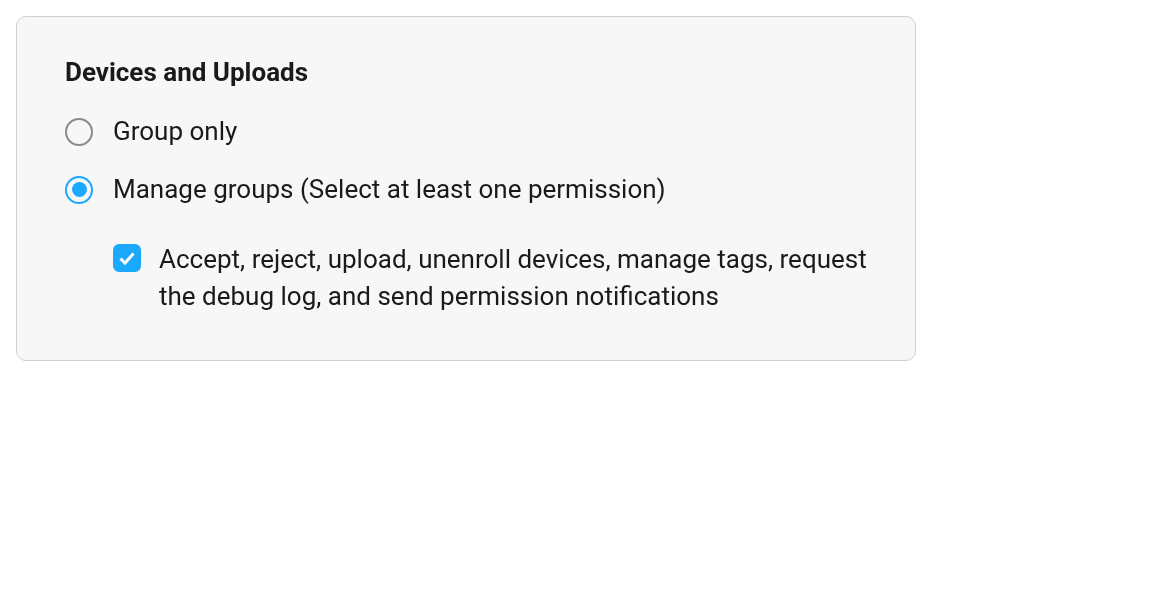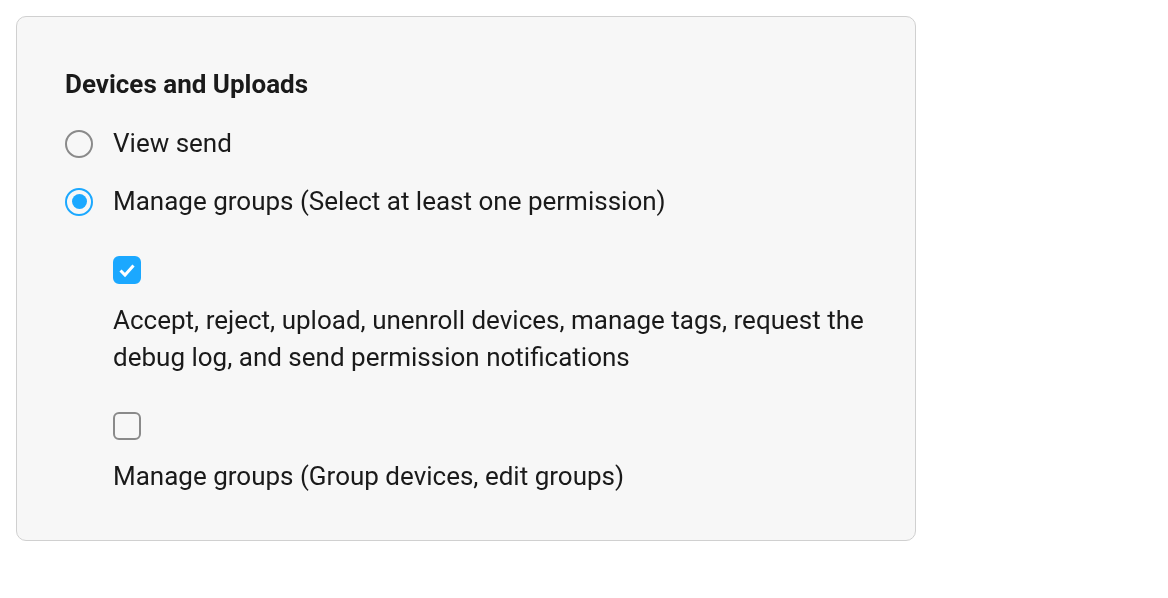--- a/index.html
+++ b/index.html
@@ -10,21 +10,21 @@
     body {
       font-family: -apple-system, BlinkMacSystemFont, "Segoe UI", Roboto, Helvetica, Arial, sans-serif;
       background: #ffffff;
       padding: 16px;
     }
     .panel {
       width: 900px;
       border: 1px solid #d0d0d0;
       border-radius: 10px;
       background: #f7f7f7;
-      padding: 52px 48px 44px 48px;
+      padding: 40px 48px 44px 48px;
     }
     .section-title {
       font-size: 26px;
       font-weight: 700;
       color: #1a1a1a;
       margin-bottom: 28px;
     }
     .radio-row {
       display: flex;
       align-items: center;
@@ -63,21 +63,20 @@
     }
     .checkbox-list {
       margin-left: 48px;
       margin-top: 34px;
     }
     .checkbox-row {
       display: flex;
       align-items: flex-start;
       gap: 18px;
       margin-bottom: 32px;
-      flex-direction: column;
     }
     .checkbox-row:last-child {
       margin-bottom: 0;
     }
     .checkbox-box {
       width: 28px;
       height: 28px;
       border: 2px solid #8a8a8a;
       border-radius: 6px;
       flex-shrink: 0;
@@ -114,21 +113,21 @@
 </head>
 <body>
 
 <div class="panel">
   <div class="section-title">Devices and Uploads</div>
 
   <div class="radio-row">
     <div class="radio-outer">
       
     </div>
-    <div class="radio-label">View send</div>
+    <div class="radio-label">Group only</div>
   </div>
 
   <div class="radio-row">
     <div class="radio-outer selected">
       <div class="radio-inner"></div>
     </div>
     <div class="radio-label">Manage groups (Select at least one permission)</div>
   </div>
 
   <div class="checkbox-list">
@@ -136,21 +135,15 @@
     <div class="checkbox-row">
       <div class="checkbox-box checked">
         <svg viewBox="0 0 18 18">
             <polyline points="2.5 9.5 7 14 15.5 4.5"></polyline>
           </svg>
       </div>
       <div class="checkbox-label">Accept, reject, upload, unenroll devices, manage tags, request the debug log, and send permission notifications</div>
     </div>
 
 
-    <div class="checkbox-row">
-      <div class="checkbox-box">
-        
-      </div>
-      <div class="checkbox-label">Manage groups (Group devices, edit groups)</div>
-    </div>
 
   </div>
 </div>
 
 </body></html>

